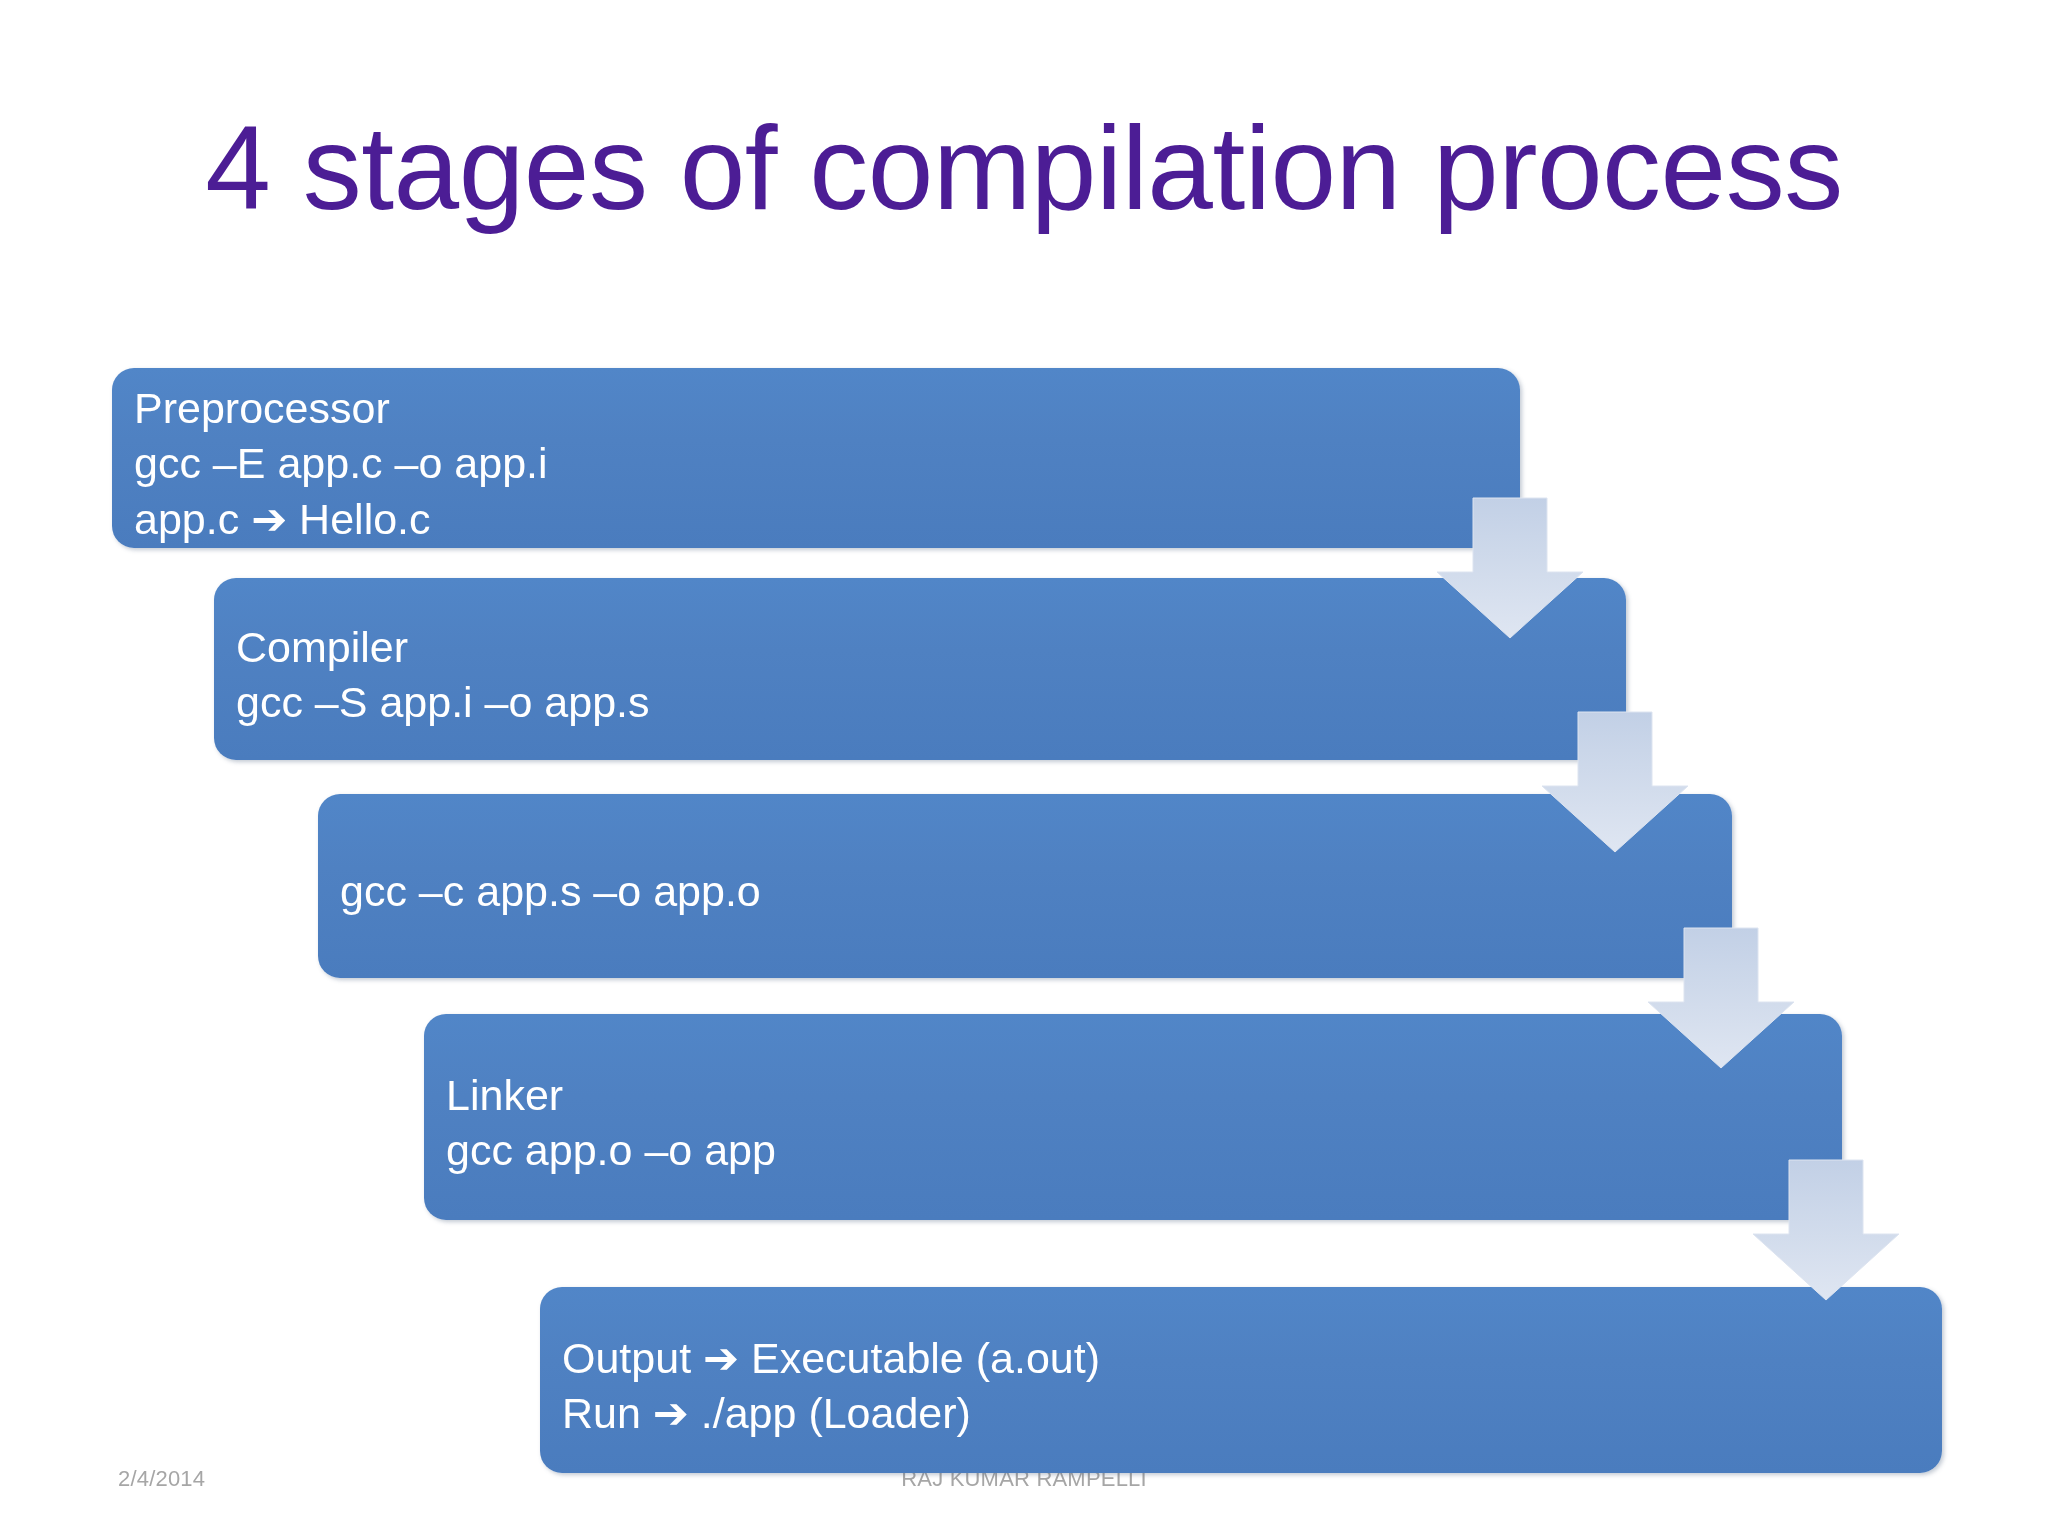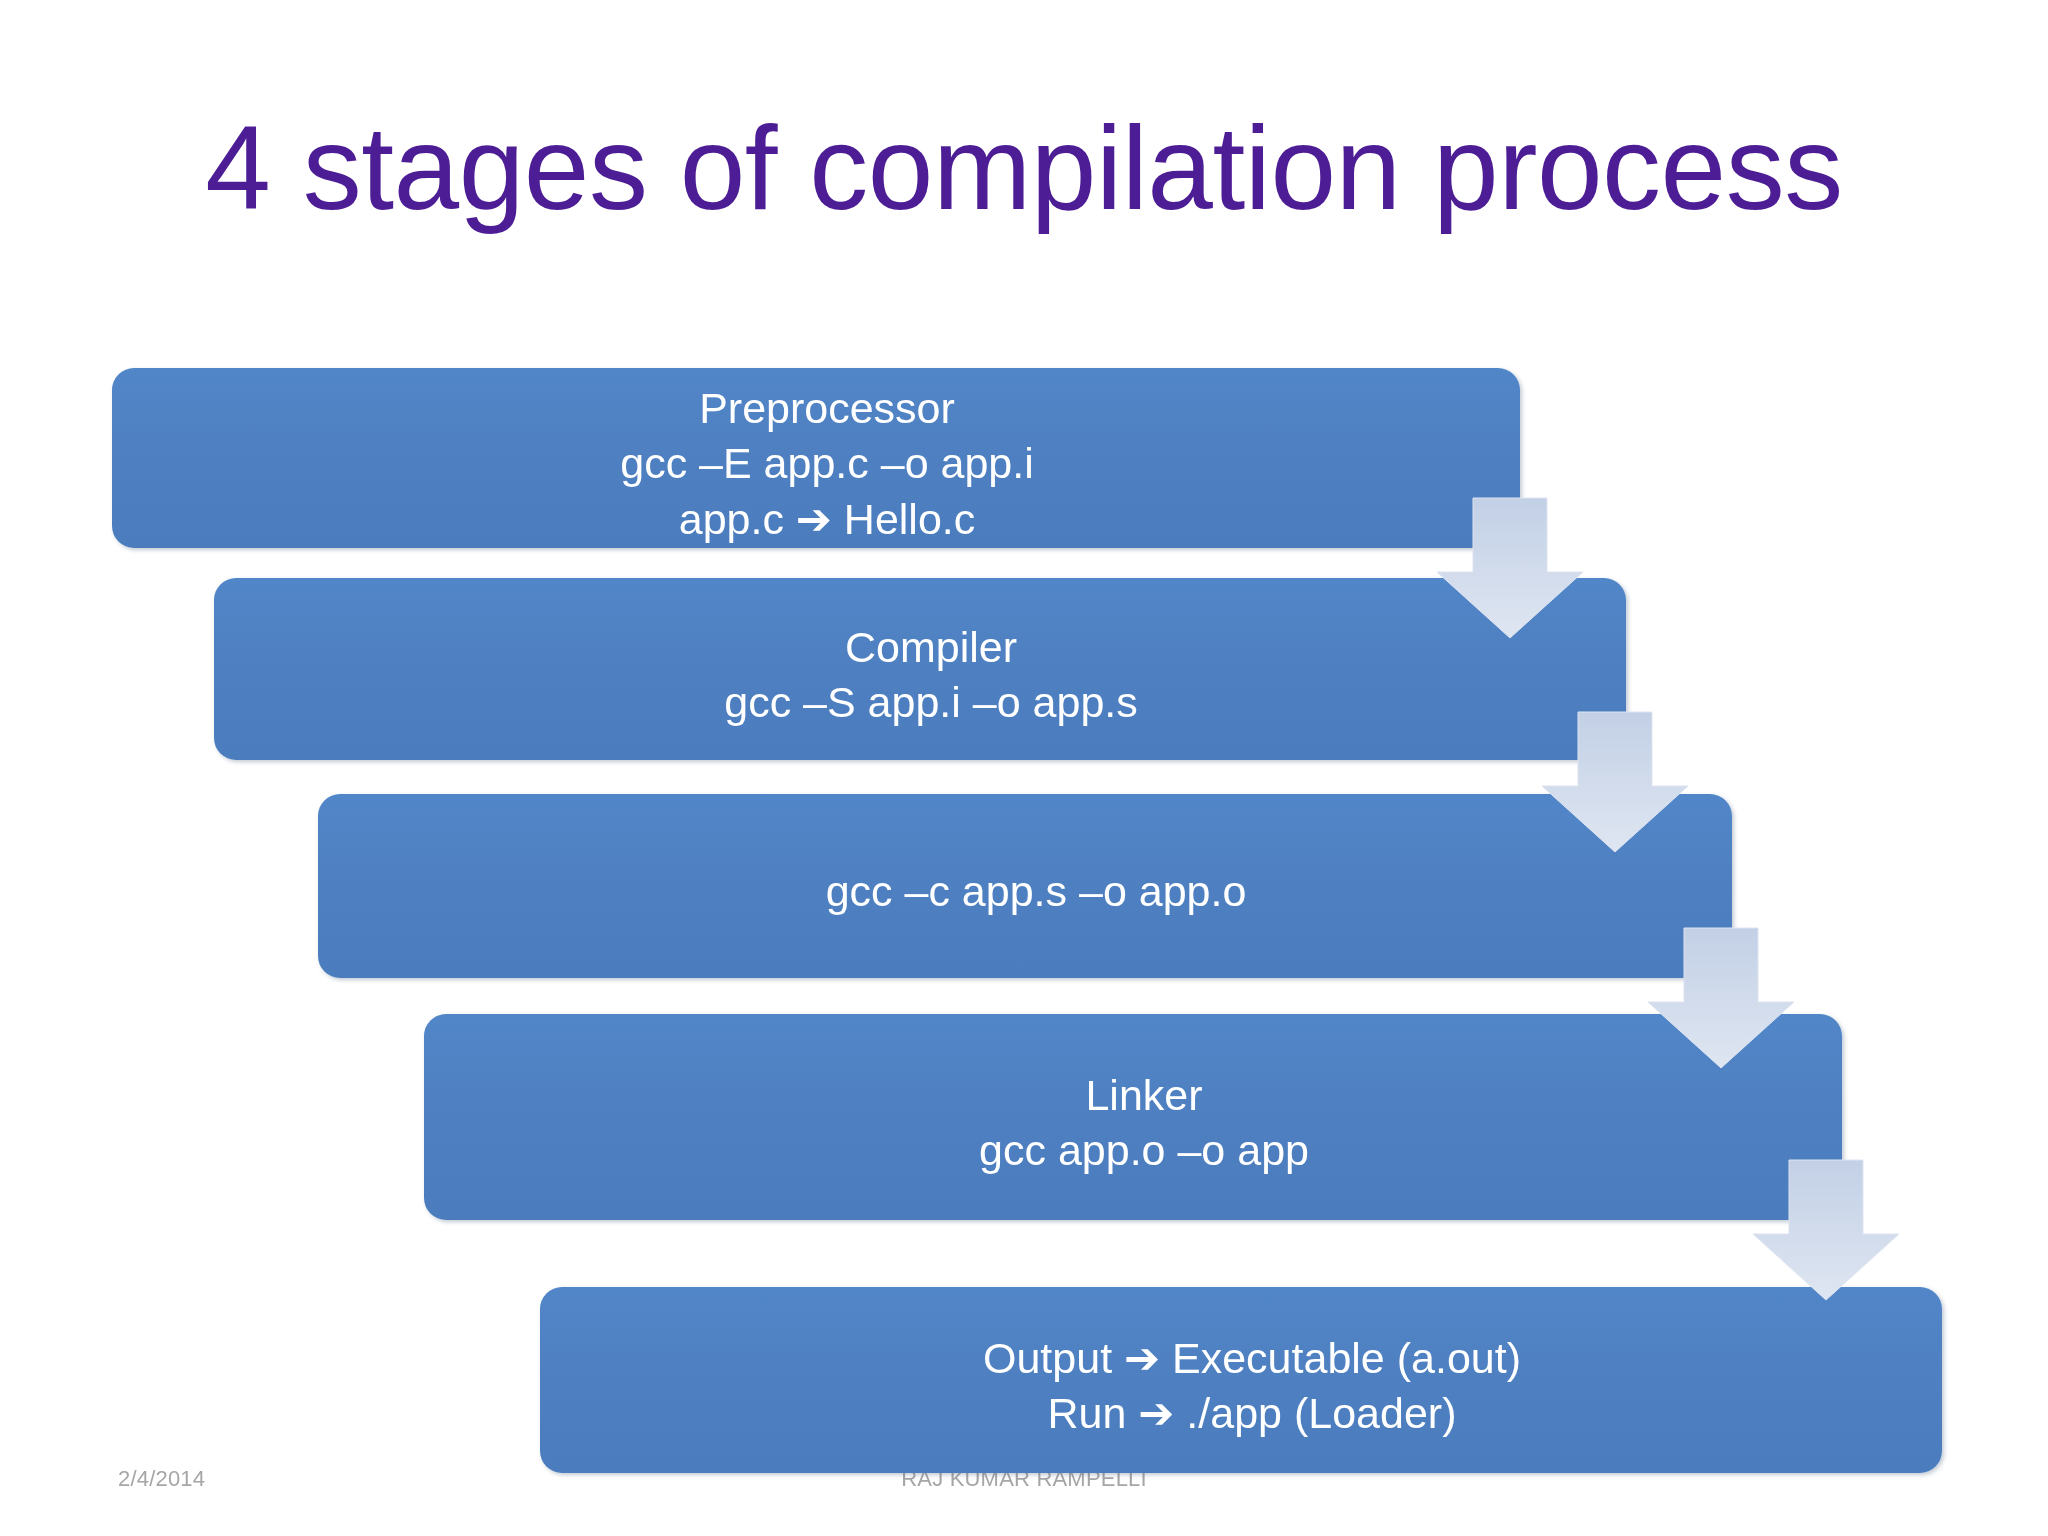--- a/index.html
+++ b/index.html
@@ -43,21 +43,20 @@
     box-sizing: border-box;
     background: linear-gradient(180deg, #5186c8 0%, #4f81c2 40%, #4a7cbe 100%);
     border-radius: 22px;
     box-shadow: 2px 2px 4px rgba(80, 100, 130, 0.35);
     color: #ffffff;
     padding: 12px 0 0 22px;
     display: flex;
     flex-direction: column;
     justify-content: center;
     z-index: 2;
-    text-align: center;
   }
   .stage-box .line {
     font-size: 43px;
     line-height: 1.28;
     color: #ffffff;
     white-space: nowrap;
   }
 
   
   .arrow {

